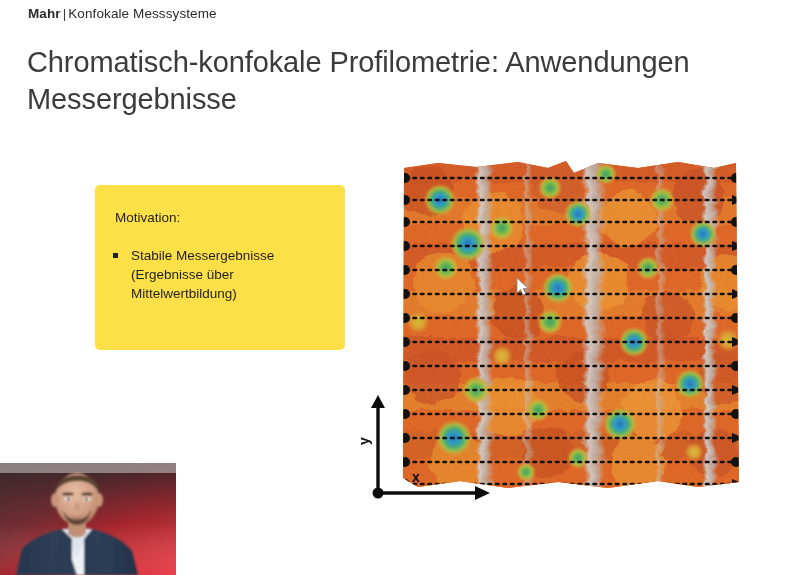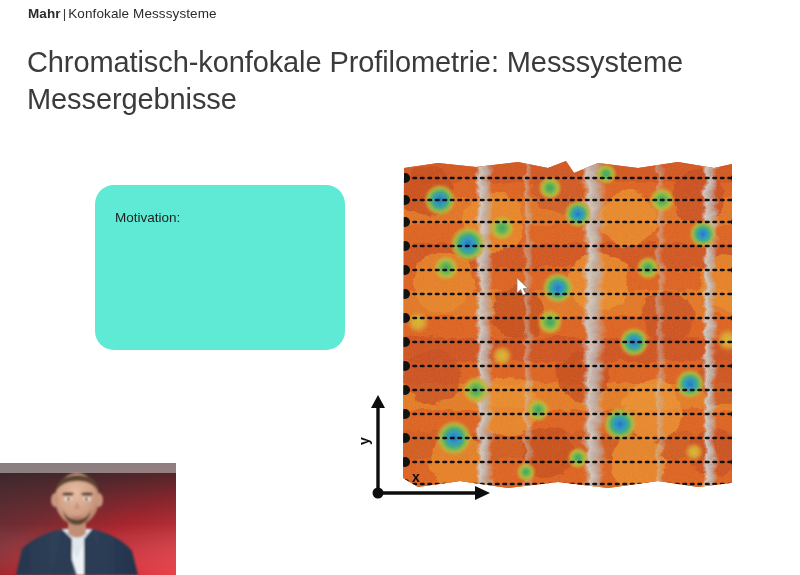--- a/index.html
+++ b/index.html
@@ -2,21 +2,21 @@
 <html><head>
 <meta charset="utf-8">
 <style>
   html, body {
     margin: 0;
     padding: 0;
     background: #ffffff;
   }
   #screen {
     position: relative;
-    width: 732px;
+    width: 800px;
     height: 575px;
     background: #ffffff;
     overflow: hidden;
     font-family: "Liberation Sans", sans-serif;
     -webkit-font-smoothing: antialiased;
   }
 
   
   .eyebrow {
     position: absolute;
@@ -45,22 +45,22 @@
   }
   .slide-title .line2 { display: block; }
 
   
   .callout {
     position: absolute;
     left: 95px;
     top: 185px;
     width: 250px;
     height: 165px;
-    background: #5eead4;
-    border-radius: 19px;
+    background: #fde047;
+    border-radius: 5px;
   }
   .callout-heading {
     position: absolute;
     left: 20px;
     top: 25px;
     font-size: 13.5px;
     color: #1f1f1f;
     font-family: "Liberation Sans", sans-serif;
   }
   .callout-list {
@@ -147,26 +147,32 @@
 </head>
 <body>
 
 <div id="screen">
 
   <div class="eyebrow">
     <span class="brand">Mahr</span><span class="sep">|</span><span class="sub">Konfokale Messsysteme</span>
   </div>
 
   <div class="slide-title">
-    <span>Chromatisch-konfokale Profilometrie: Messsysteme</span>
+    <span>Chromatisch-konfokale Profilometrie: Anwendungen</span>
     <span class="line2">Messergebnisse</span>
   </div>
 
   <div class="callout">
     <div class="callout-heading">Motivation:</div>
+    <ul class="callout-list">
+      <li>
+        <span class="bullet-square"></span>
+        <span>Stabile Messergebnisse (Ergebnisse über Mittelwertbildung)</span>
+      </li>
+    </ul>
   </div>
 
   <div class="figure-wrap">
 
     <div class="surface">
       <svg width="347" height="340" viewBox="0 0 347 340" xmlns="http://www.w3.org/2000/svg">
         <defs>
           <filter id="rough" x="-5%" y="-5%" width="110%" height="110%">
             <feTurbulence type="fractalNoise" baseFrequency="0.055 0.085" numOctaves="4" seed="7" result="n"></feTurbulence>
             <feDisplacementMap in="SourceGraphic" in2="n" scale="11" xChannelSelector="R" yChannelSelector="G"></feDisplacementMap>

